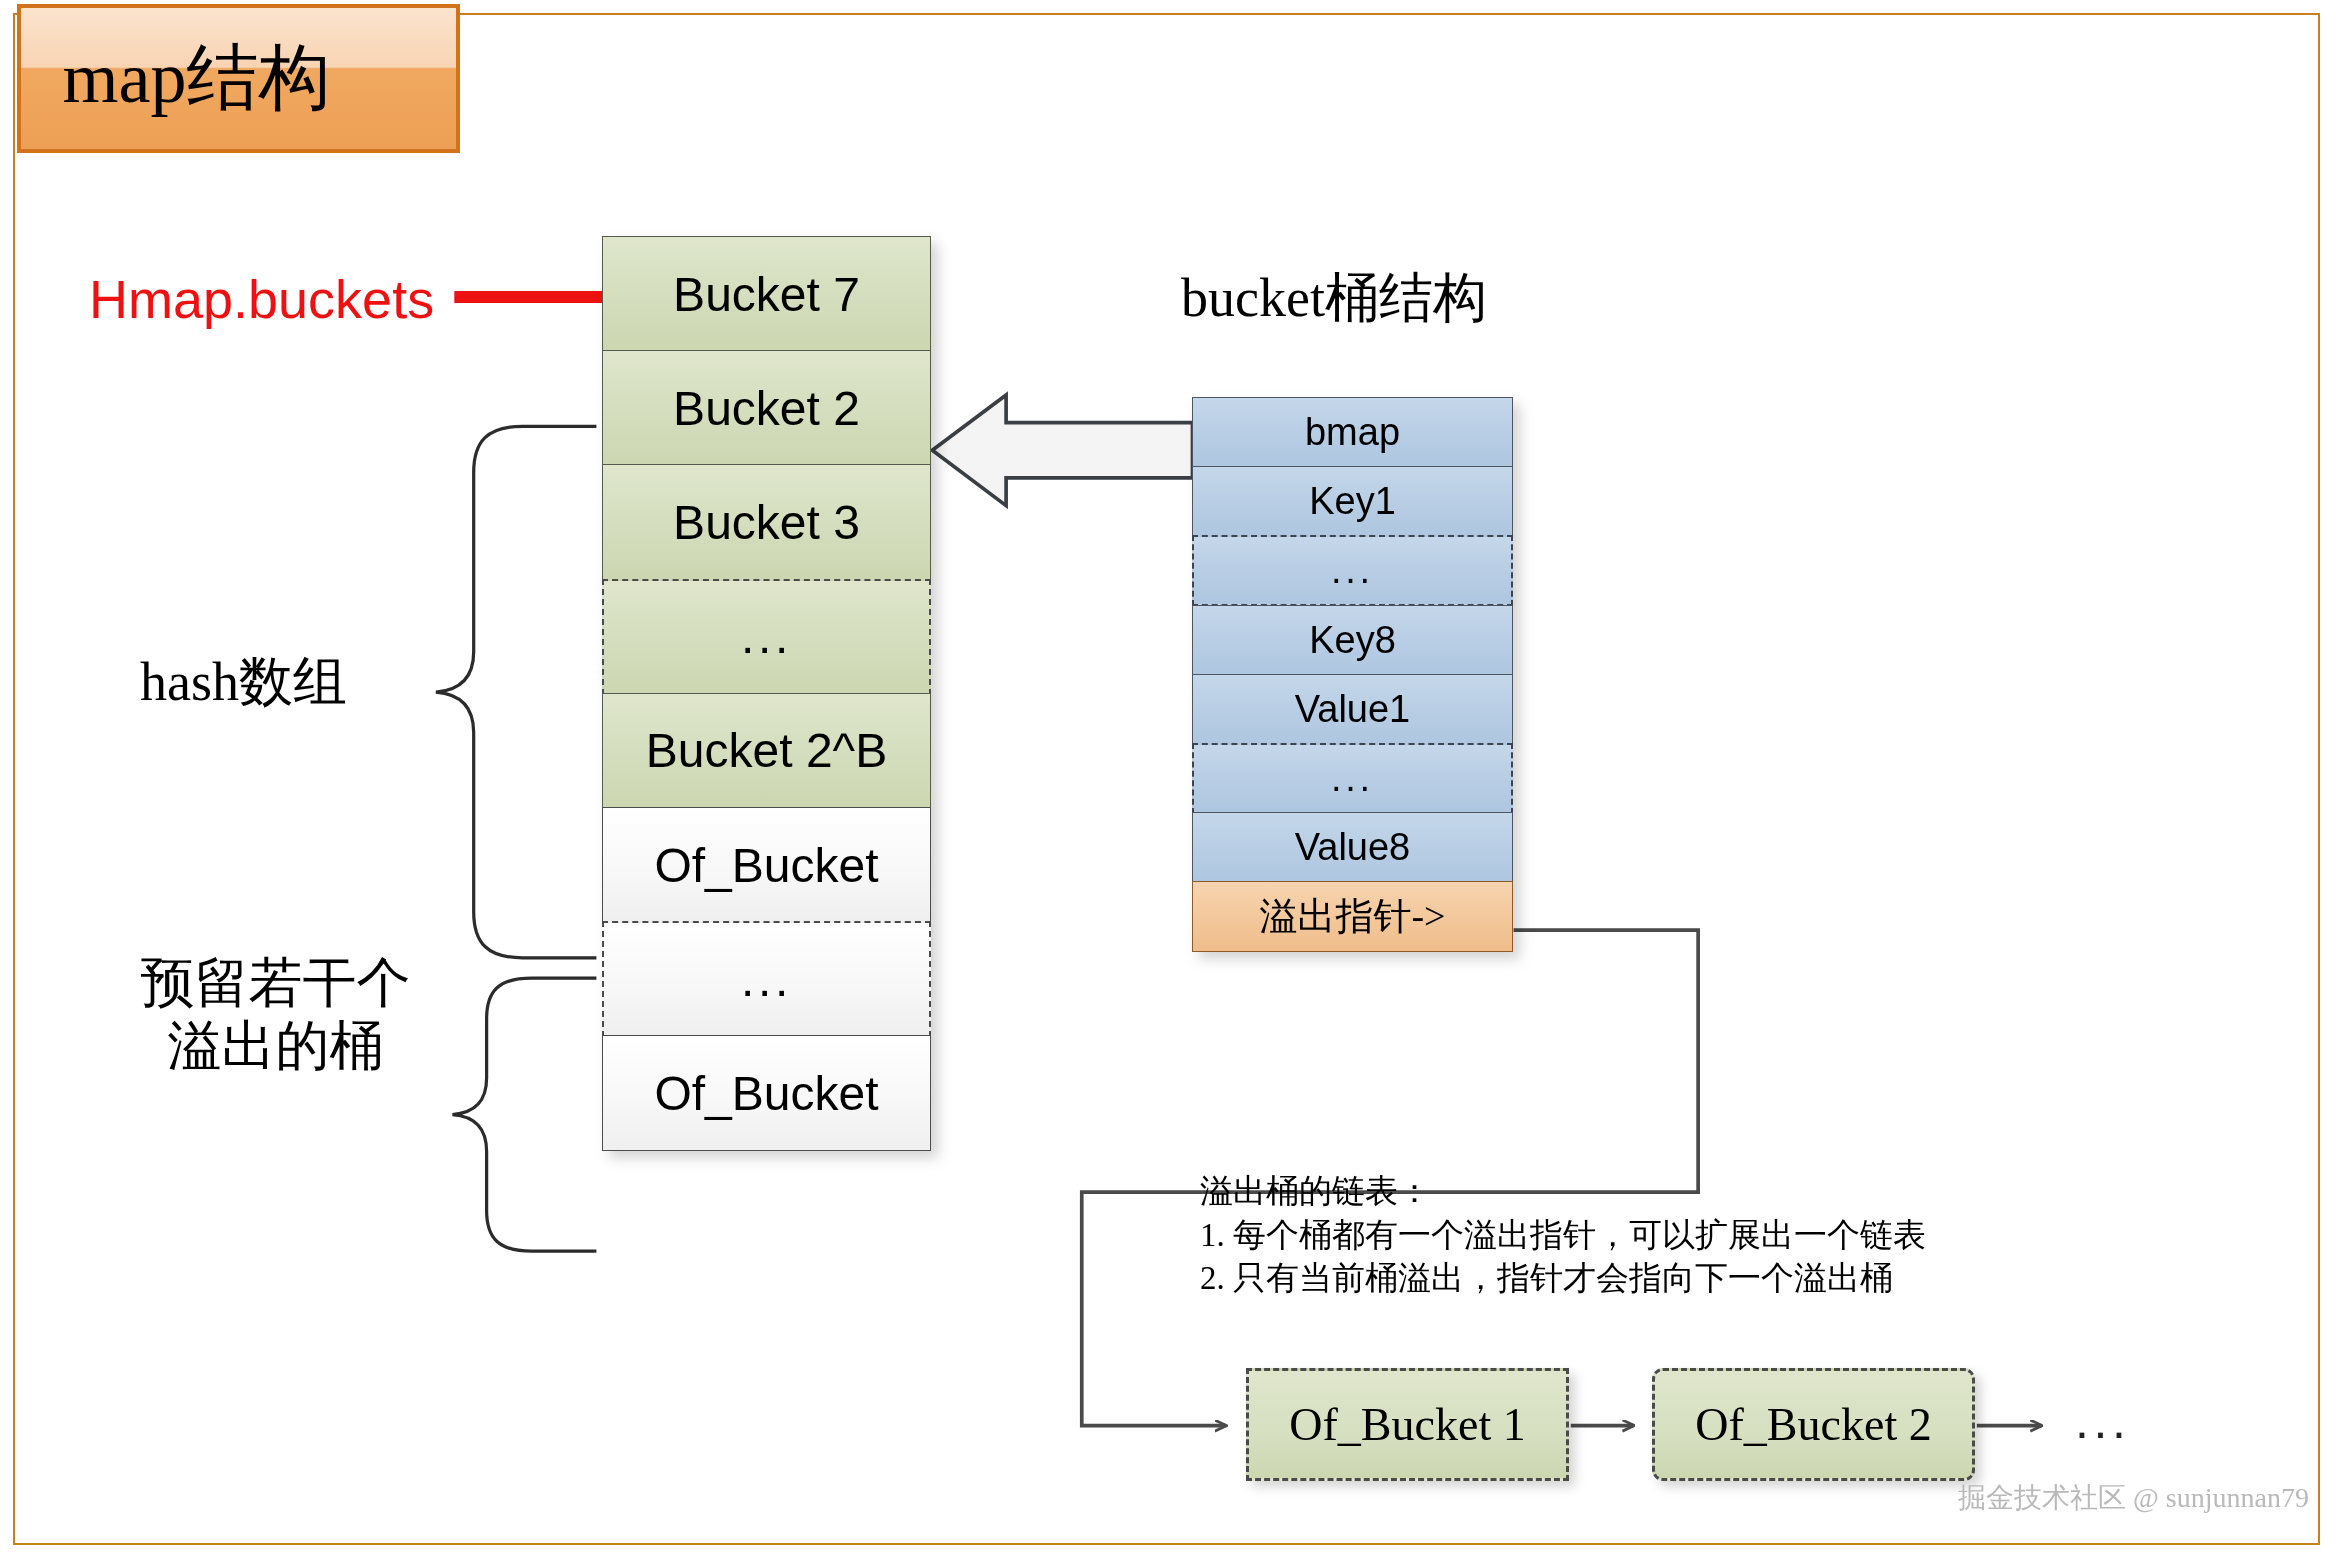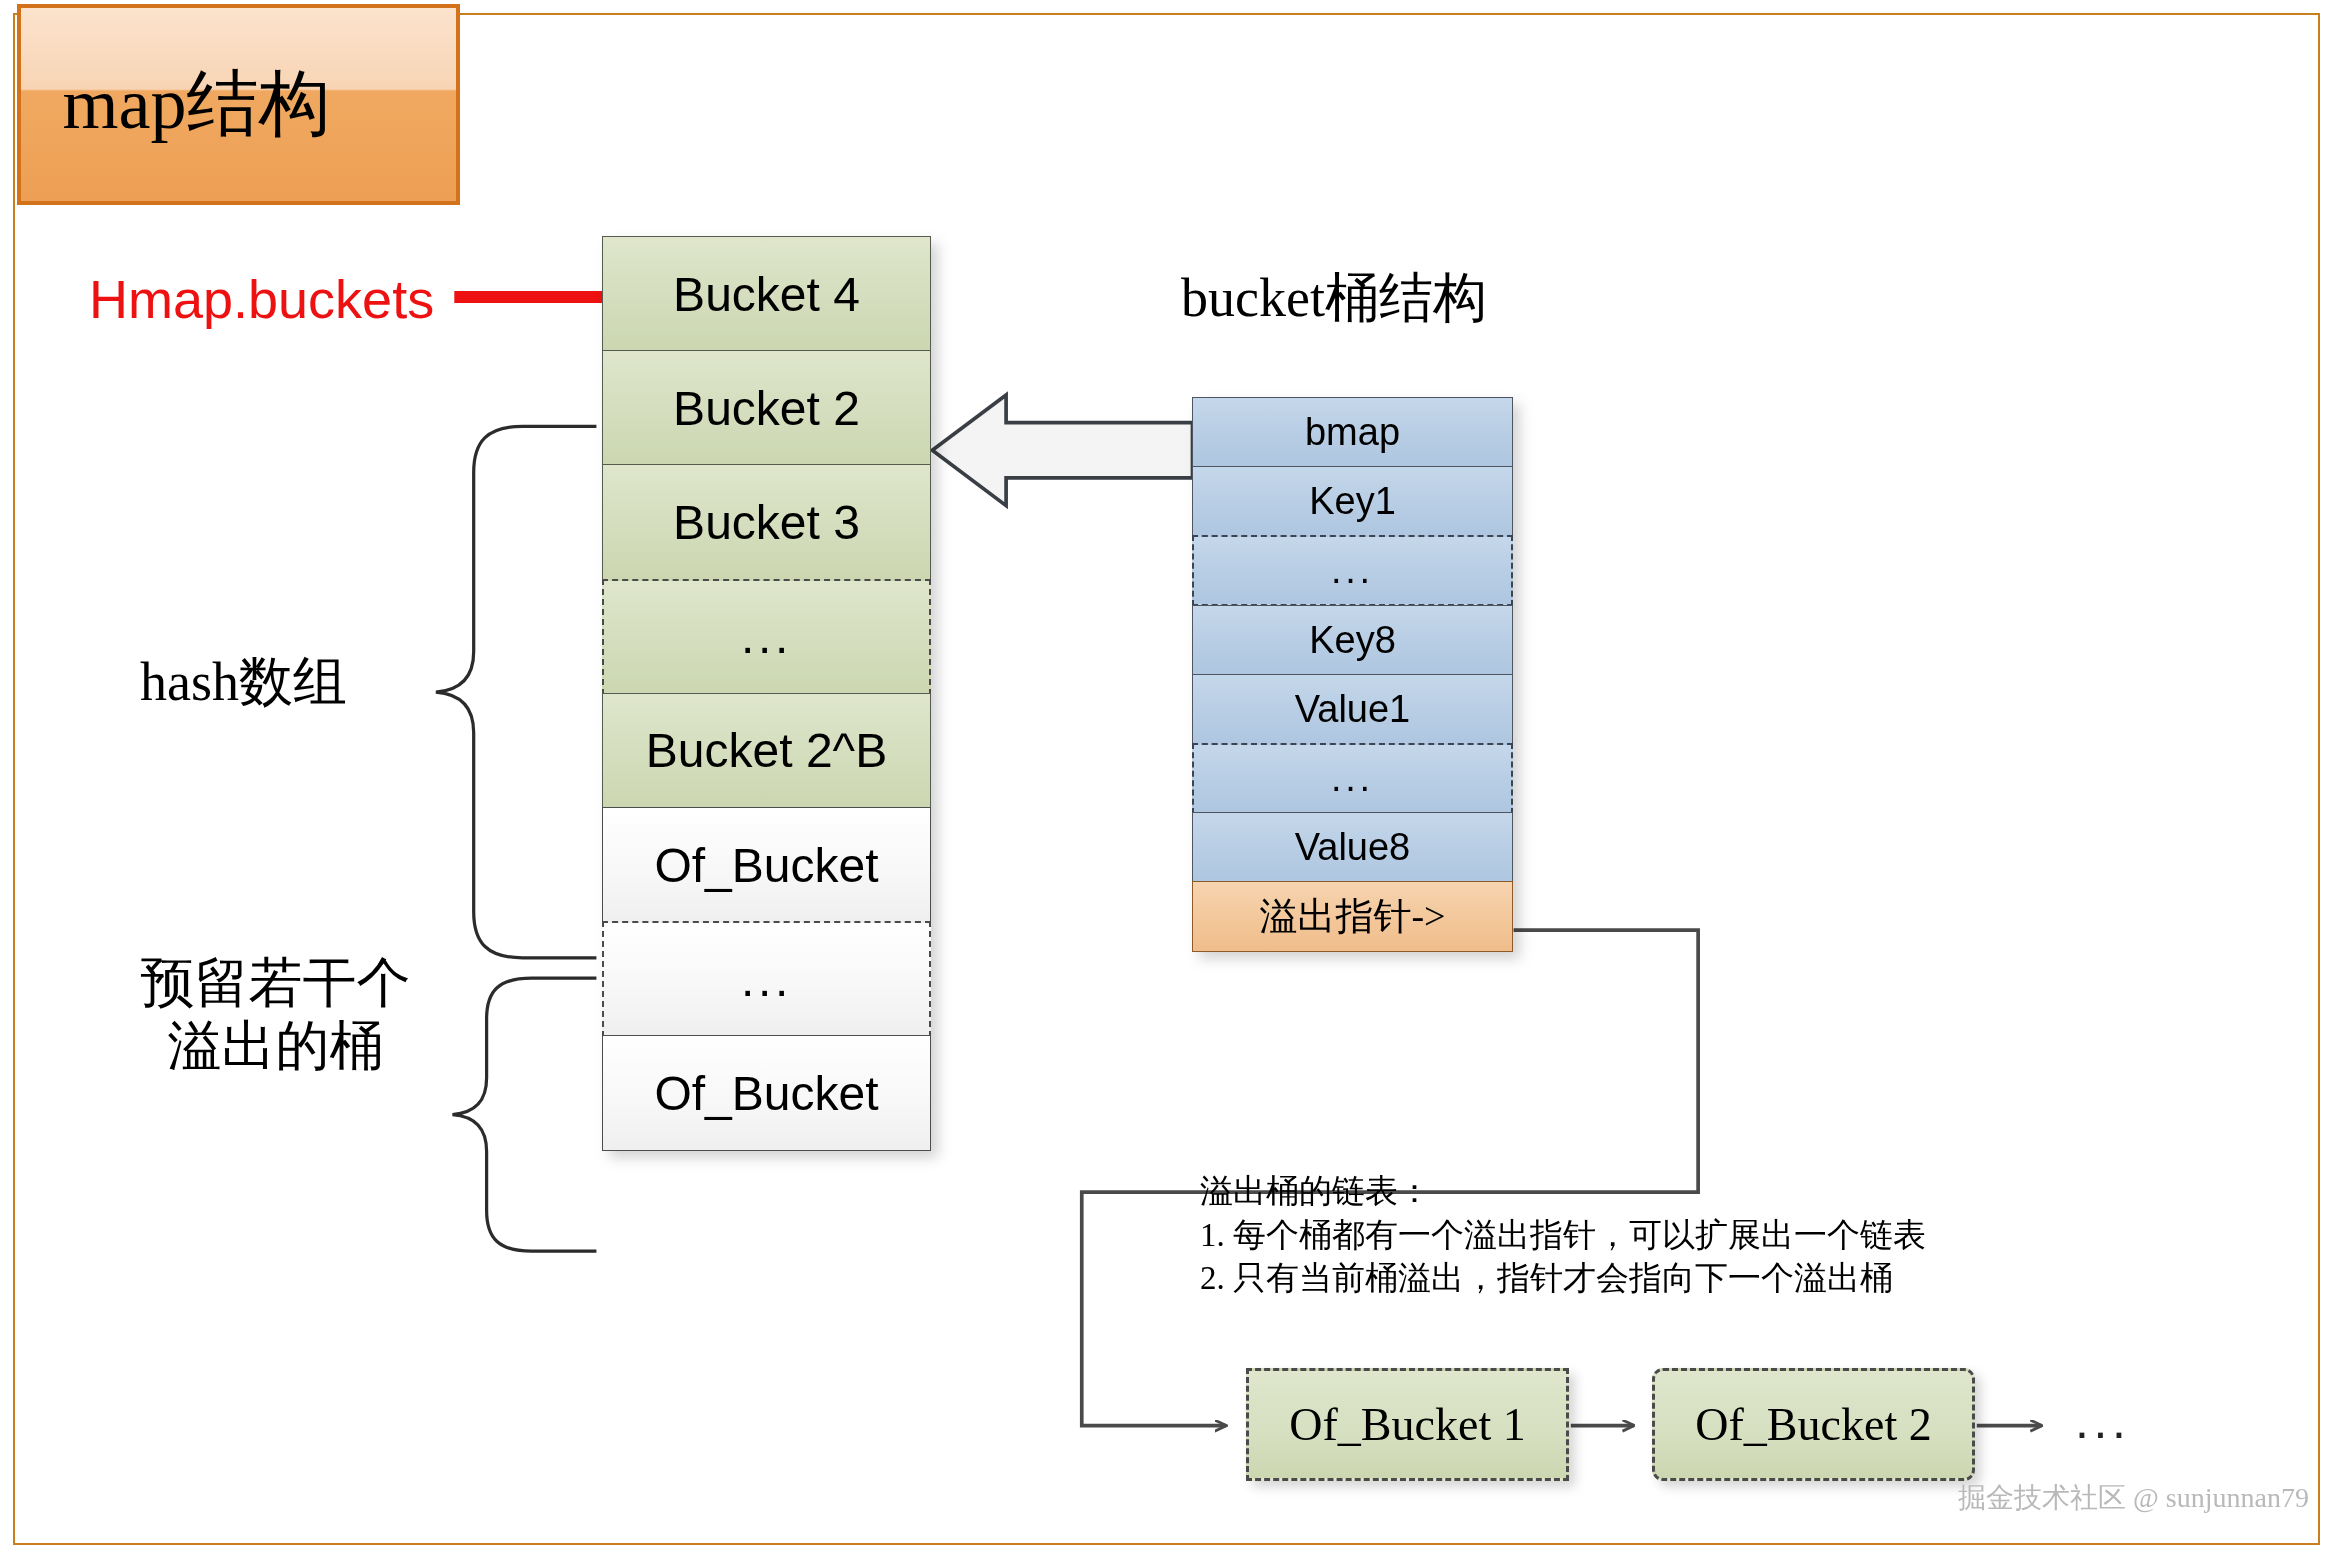--- a/index.html
+++ b/index.html
@@ -20,21 +20,21 @@
     width: 2307px; height: 1532px;
     border: 2.8px solid #c8801f;
     box-sizing: border-box;
     background: #ffffff;
   }
 
   
   #title-box {
     position: absolute;
     left: 16.6px; top: 3.7px;
-    width: 443px; height: 201px;
+    width: 443px; height: 149px;
     box-sizing: border-box;
     border: 4.6px solid #d2721b;
     background: linear-gradient(to bottom,
         #fbe3cd 0%, #f8d4b4 42%, #f0a860 43%, #eda055 100%);
     display: flex;
     align-items: center;
   }
   #title-text {
     font-size: 72px;
     color: #000000;
@@ -283,21 +283,21 @@
 <div id="hmap-buckets-label">Hmap.buckets</div>
 
 <div id="bucket-struct-title" class="cn-label">bucket桶结构</div>
 
 <div id="hash-array-label" class="cn-label">hash数组</div>
 
 <div id="reserved-overflow-label" class="cn-label">预留若干个溢出的桶</div>
 
 <div id="bucket-column">
   <div class="bucket-cell cell-green">
-      <span>Bucket 4</span>
+      <span>Bucket 7</span>
     </div>
   <div class="bucket-cell cell-green">
       <span>Bucket 2</span>
     </div>
   <div class="bucket-cell cell-green">
       <span>Bucket 3</span>
     </div>
   <div class="bucket-cell cell-dashed-green ellipsis-cell">
       <span>...</span>
     </div>

